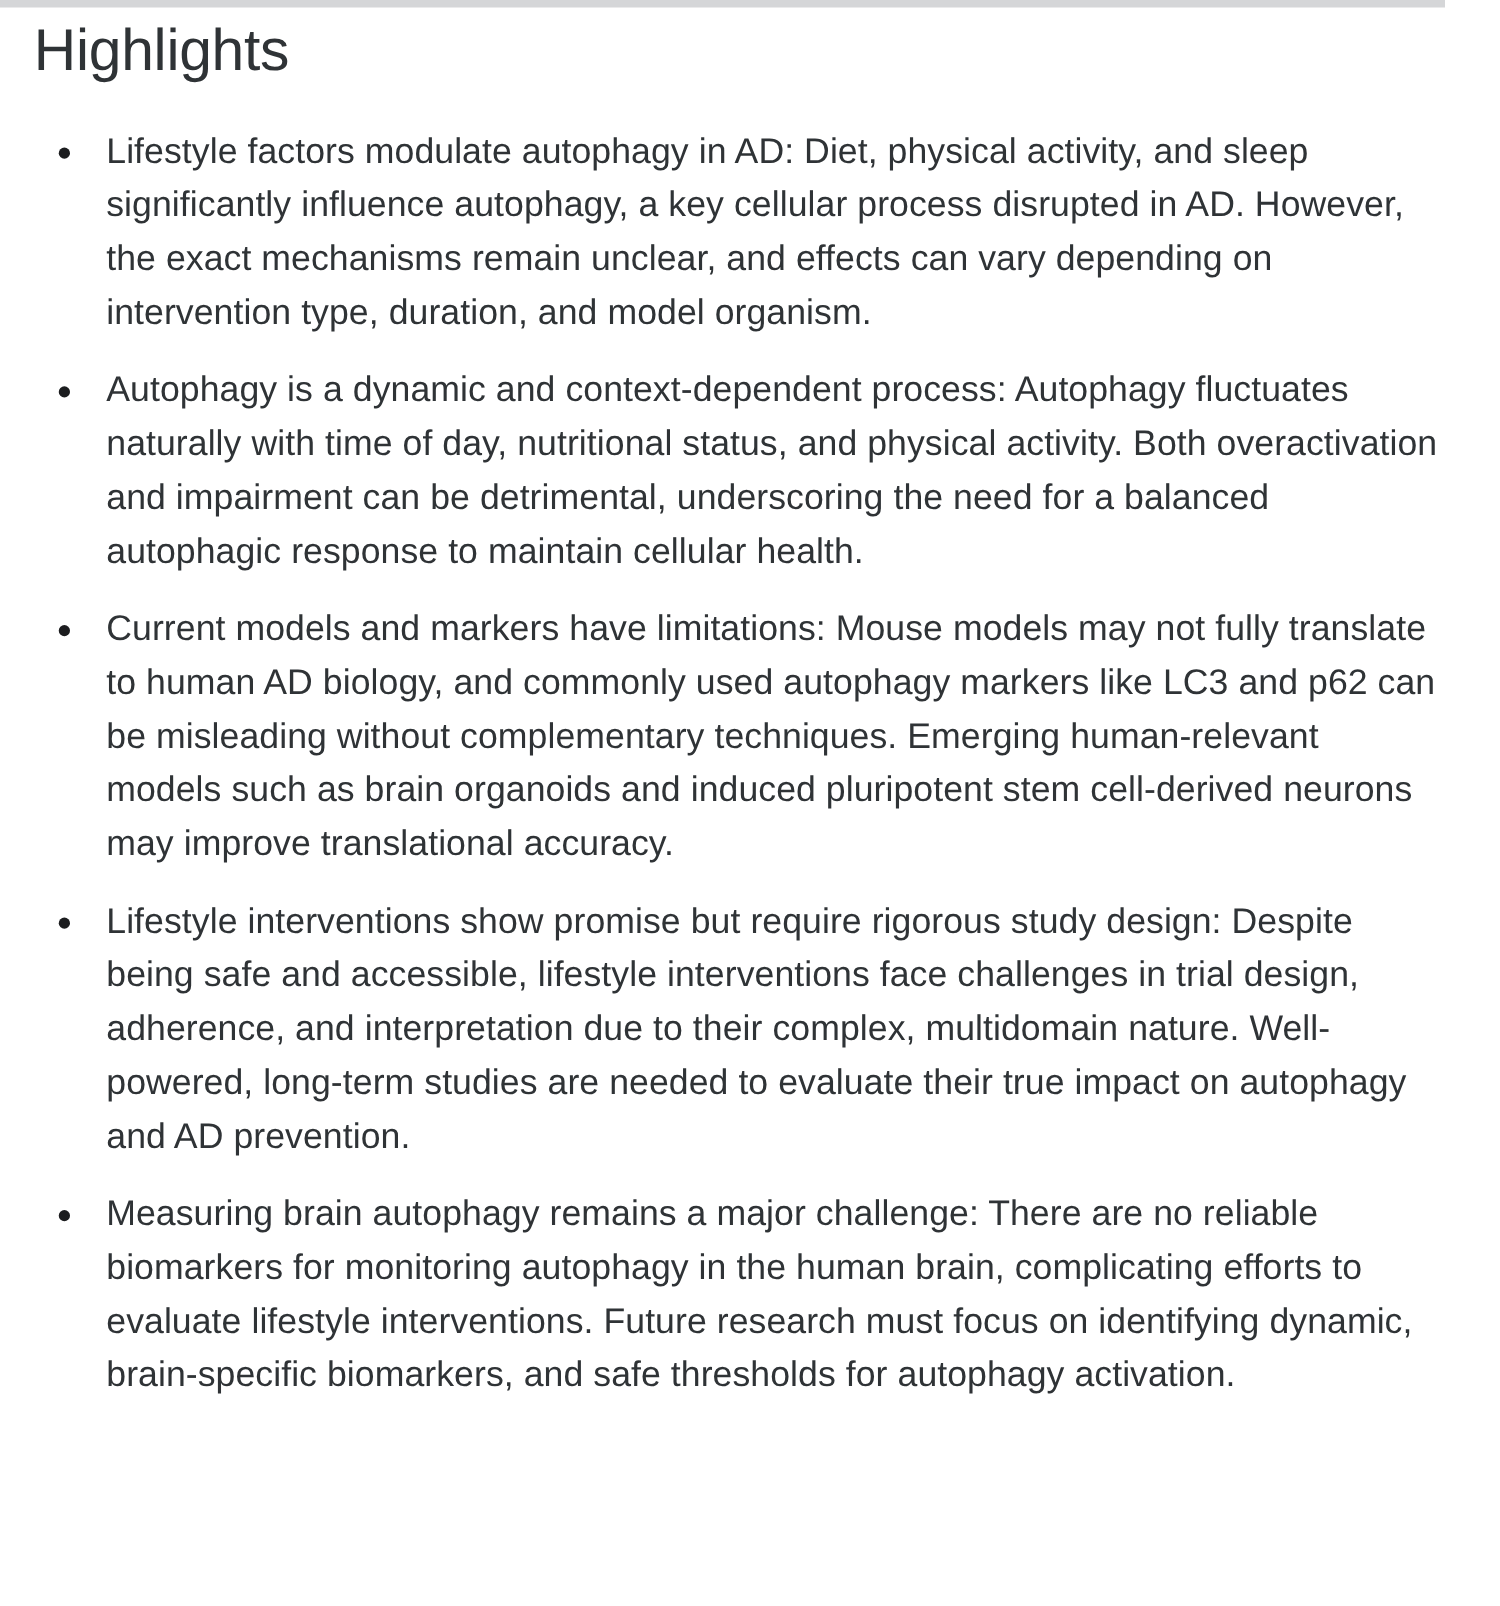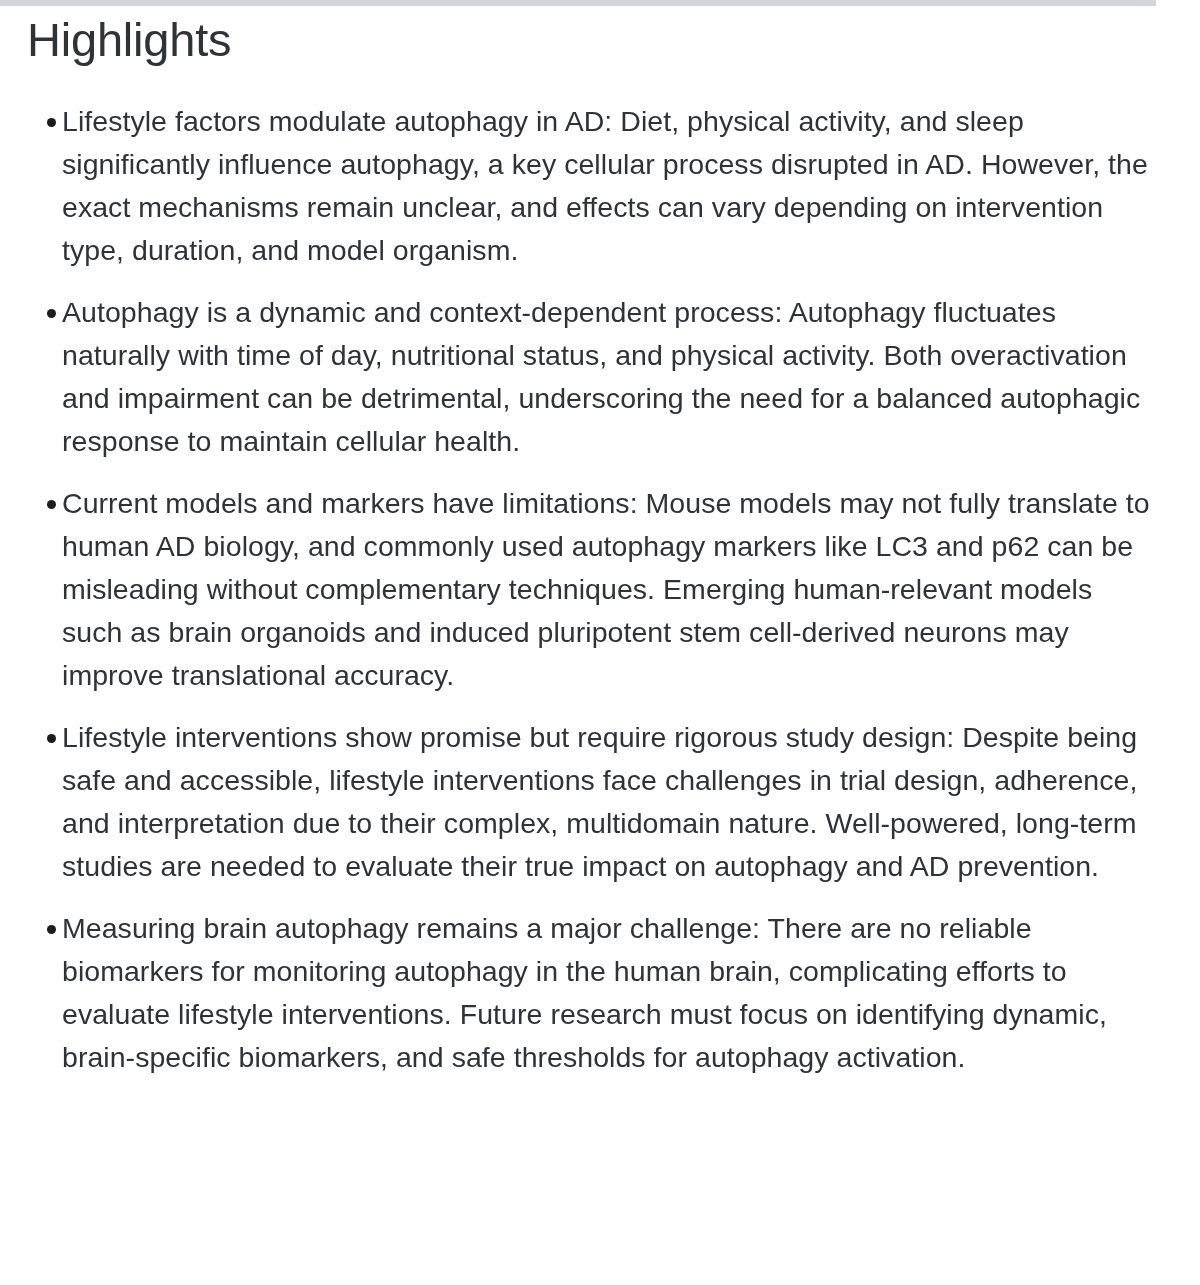--- a/index.html
+++ b/index.html
@@ -48,21 +48,21 @@
   .highlights-list {
     list-style: none;
     margin: 0;
     padding: 0;
     position: relative;
     top: 32px;
   }
   .highlight-item {
     position: relative;
     margin: 0 0 19px 0;
-    padding-left: 62px;
+    padding-left: 85px;
     padding-right: 50px;
     font-size: 28.5px;
     line-height: 43px;
     color: #2f3336;
     font-weight: 400;
     letter-spacing: 0.05px;
   }
   .highlight-item:last-child {
     margin-bottom: 0;
   }

